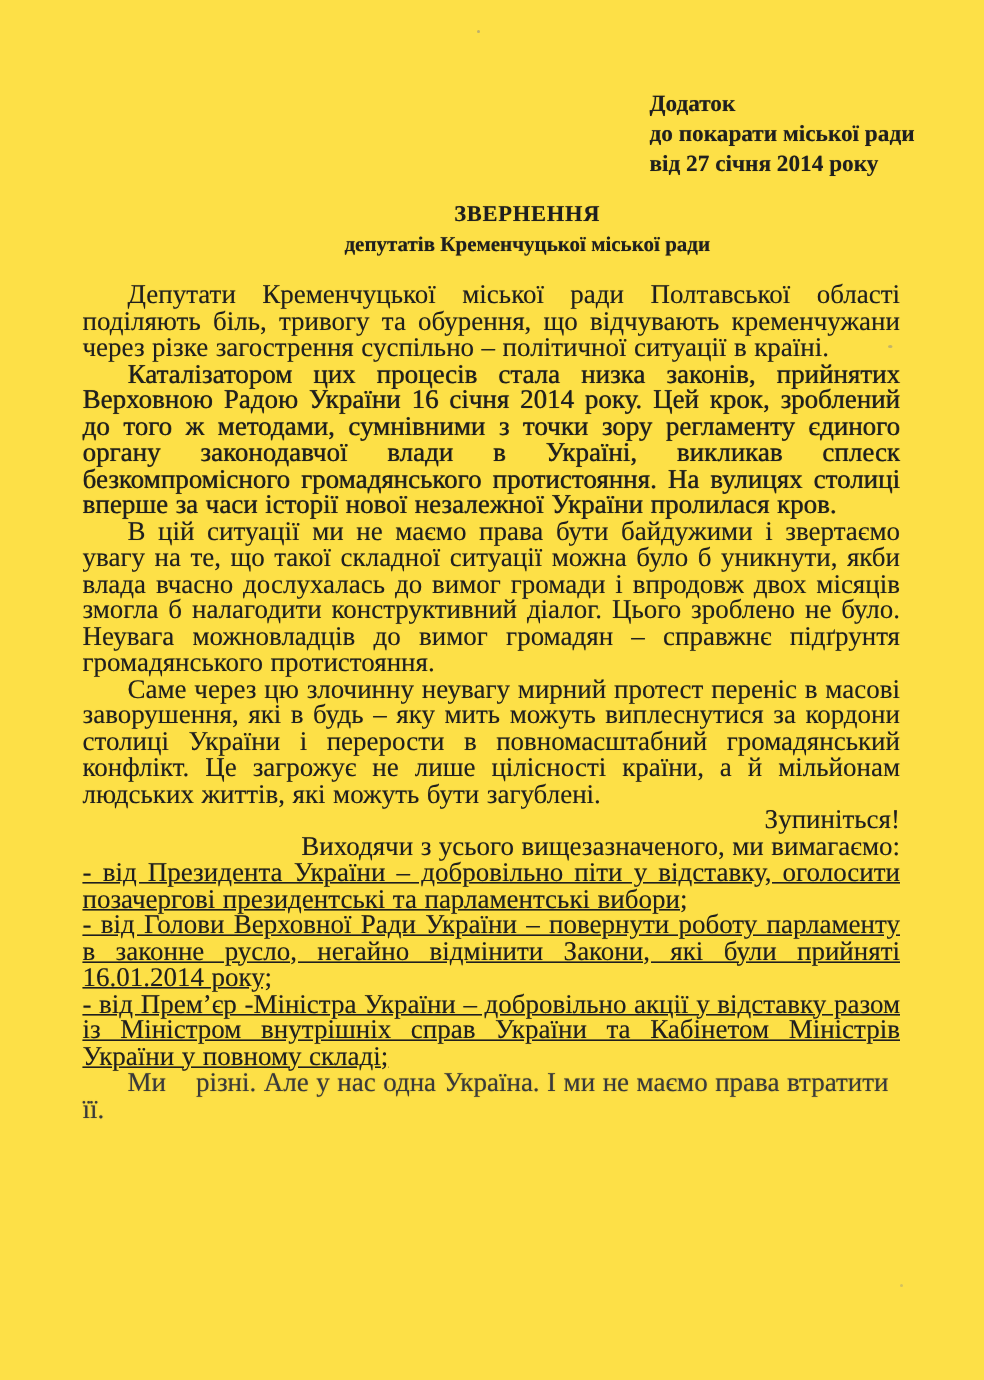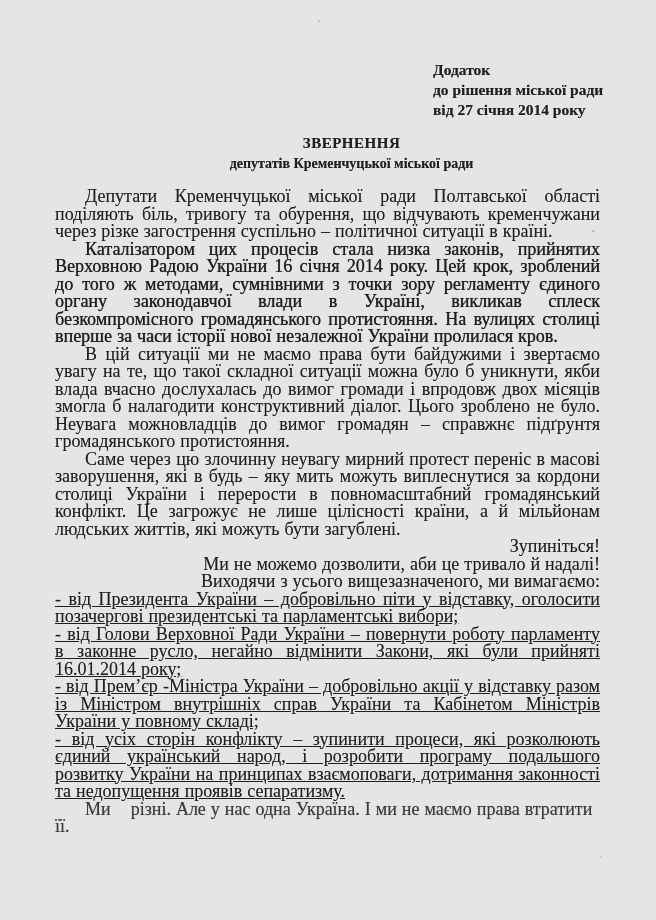--- a/index.html
+++ b/index.html
@@ -1,21 +1,21 @@
 <!DOCTYPE html>
 <html><head>
 <meta charset="utf-8">
 <style>
   html, body { margin: 0; padding: 0; }
   body { background: #ffffff; }
   .page {
     position: relative;
     width: 656px;
     height: 920px;
-    background: #e5e5e5;
+    background: #fde047;
     overflow: hidden;
     font-family: "Liberation Serif", serif;
     color: #1f1f1f;
   }
   
   .annex {
     position: absolute;
     left: 433px;
     top: 60px;
     font-weight: bold;
@@ -89,41 +89,39 @@
 <body>
 
 <div class="page">
 
   <div class="speck s1"></div>
   <div class="speck s2"></div>
   <div class="speck s3"></div>
 
   <div class="annex">
     <div>Додаток</div>
-    <div>до рішення міської ради</div>
+    <div>до покарати міської ради</div>
     <div>від 27 січня 2014 року</div>
   </div>
 
   <div class="heading">
     <h1>ЗВЕРНЕННЯ</h1>
     <h2>депутатів Кременчуцької міської ради</h2>
   </div>
 
   <div class="bodytext">
     <p class="para">Депутати Кременчуцької міської ради Полтавської області поділяють біль, тривогу та обурення, що відчувають кременчужани  через різке загострення суспільно – політичної ситуації в країні.</p>
     <p class="para fuzzy">Каталізатором цих процесів стала низка законів, прийнятих Верховною Радою України 16 січня 2014 року. Цей крок, зроблений до того ж методами, сумнівними з точки зору регламенту єдиного органу законодавчої влади в Україні, викликав сплеск безкомпромісного громадянського протистояння. На вулицях столиці вперше за часи історії нової незалежної України пролилася кров.</p>
     <p class="para">В цій ситуації ми не маємо права бути байдужими і звертаємо увагу на те, що такої складної ситуації можна було б уникнути, якби влада вчасно дослухалась до вимог громади і впродовж двох місяців змогла б налагодити конструктивний діалог. Цього зроблено не було. Неувага можновладців до вимог громадян – справжнє підґрунтя громадянського протистояння.</p>
     <p class="para">Саме через цю злочинну неувагу мирний протест переніс в масові заворушення, які в будь – яку мить можуть виплеснутися за кордони столиці України і перерости в повномасштабний громадянський конфлікт. Це загрожує не лише цілісності країни, а й мільйонам людських життів, які можуть бути загублені.</p>
 
     <p class="line indent-33">Зупиніться!</p>
-    <p class="line indent-18">Ми не можемо дозволити, аби це тривало й надалі!</p>
 
     <p class="line indent-22">Виходячи з усього вищезазначеного, ми вимагаємо:</p>
 
     <p class="demand">- від Президента України – добровільно піти у відставку, оголосити позачергові президентські та парламентські вибори;</p>
     <p class="demand">- від Голови Верховної Ради України – повернути роботу парламенту в законне русло, негайно відмінити Закони, які були прийняті 16.01.2014 року;</p>
     <p class="demand">- від Прем’єр -Міністра України – добровільно акції у відставку разом із Міністром внутрішніх справ України та Кабінетом Міністрів України у повному складі;</p>
-    <p class="demand">- від усіх сторін конфлікту – зупинити процеси, які розколюють єдиний український народ, і розробити програму подальшого розвитку України на принципах взаємоповаги, дотримання законності та недопущення проявів сепаратизму.</p>
 
     <p class="closing">Ми    різні. Але у нас одна Україна. І ми не маємо права втратити її.</p>
   </div>
 
 </div>
 
 </body></html>

